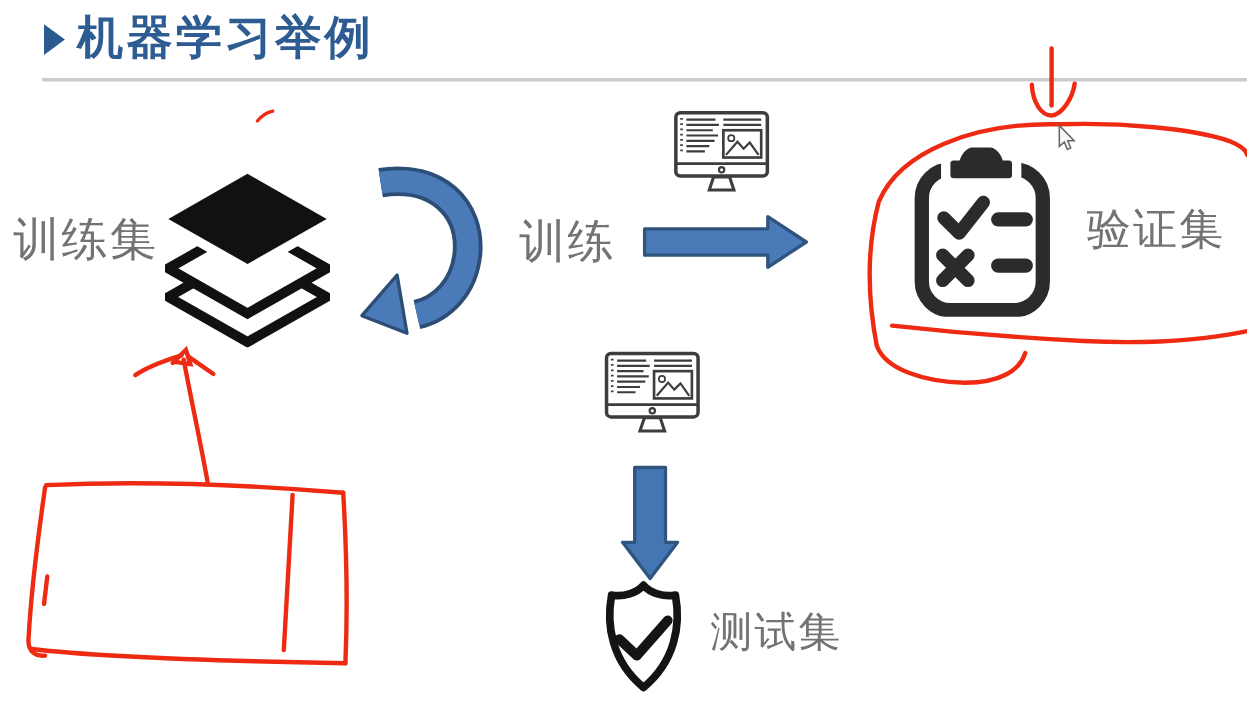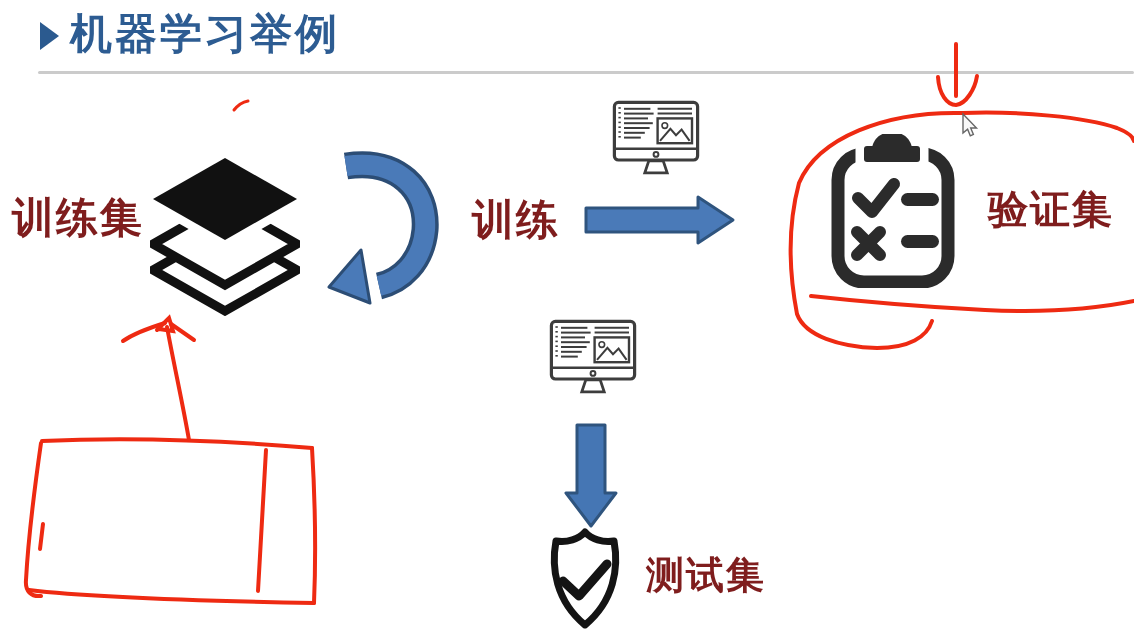--- a/index.html
+++ b/index.html
@@ -11,21 +11,21 @@
   
   #title-bullet{
     left:40px;top:22px;width:0;height:0;
     border-left:19px solid #2b5a8f;border-top:14px solid transparent;border-bottom:14px solid transparent;
   }
   #page-title{
     left:70px;top:11px;font-size:42px;font-weight:bold;color:#2d5c92;letter-spacing:3px;line-height:1.1;white-space:nowrap;
   }
   #title-rule{left:38px;top:71px;width:1096px;height:3px;background:#cbcbcb;border-radius:2px;}
   
-  .node-label{font-weight:bold;color:#7f1d1d;line-height:1.05;white-space:nowrap;letter-spacing:2px;}
+  .node-label{font-weight:normal;color:#737373;line-height:1.05;white-space:nowrap;letter-spacing:2px;}
   #label-training-set{left:12px;top:196px;font-size:42px;}
   #label-train-step{left:452px;top:198px;font-size:42px;margin-left:20px;}
   #label-validation-set{left:988px;top:188px;font-size:40px;}
   #label-test-set{left:646px;top:556px;font-size:38px;}
   svg{display:block;}
   .overlay{left:0;top:0;pointer-events:none;}
 </style>
 </head>
 <body>
 

